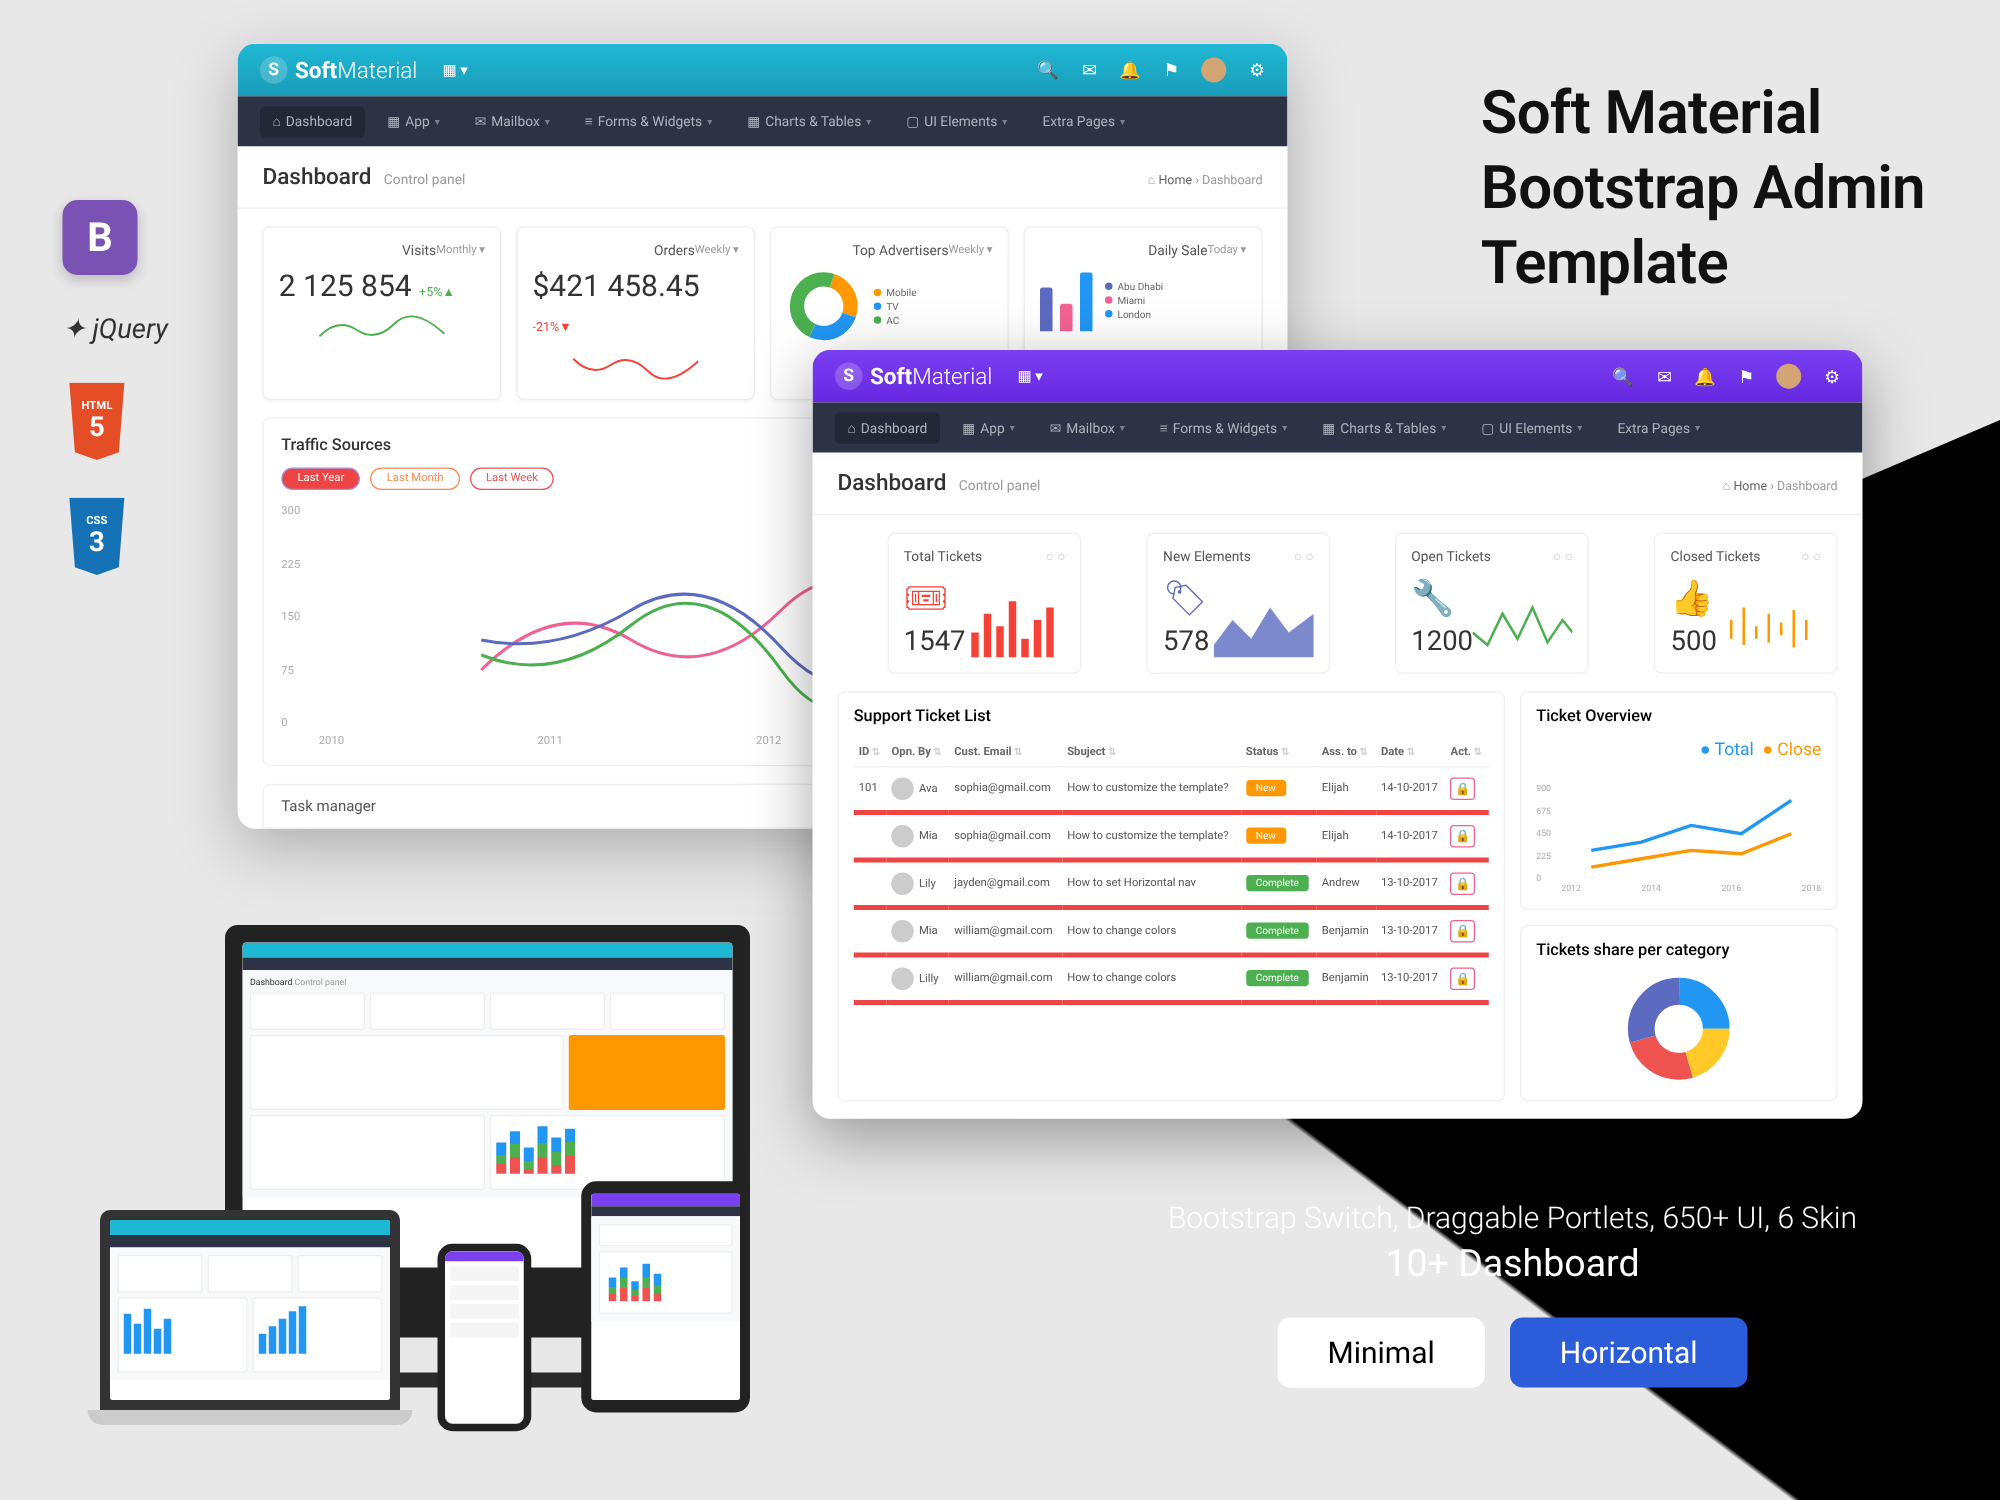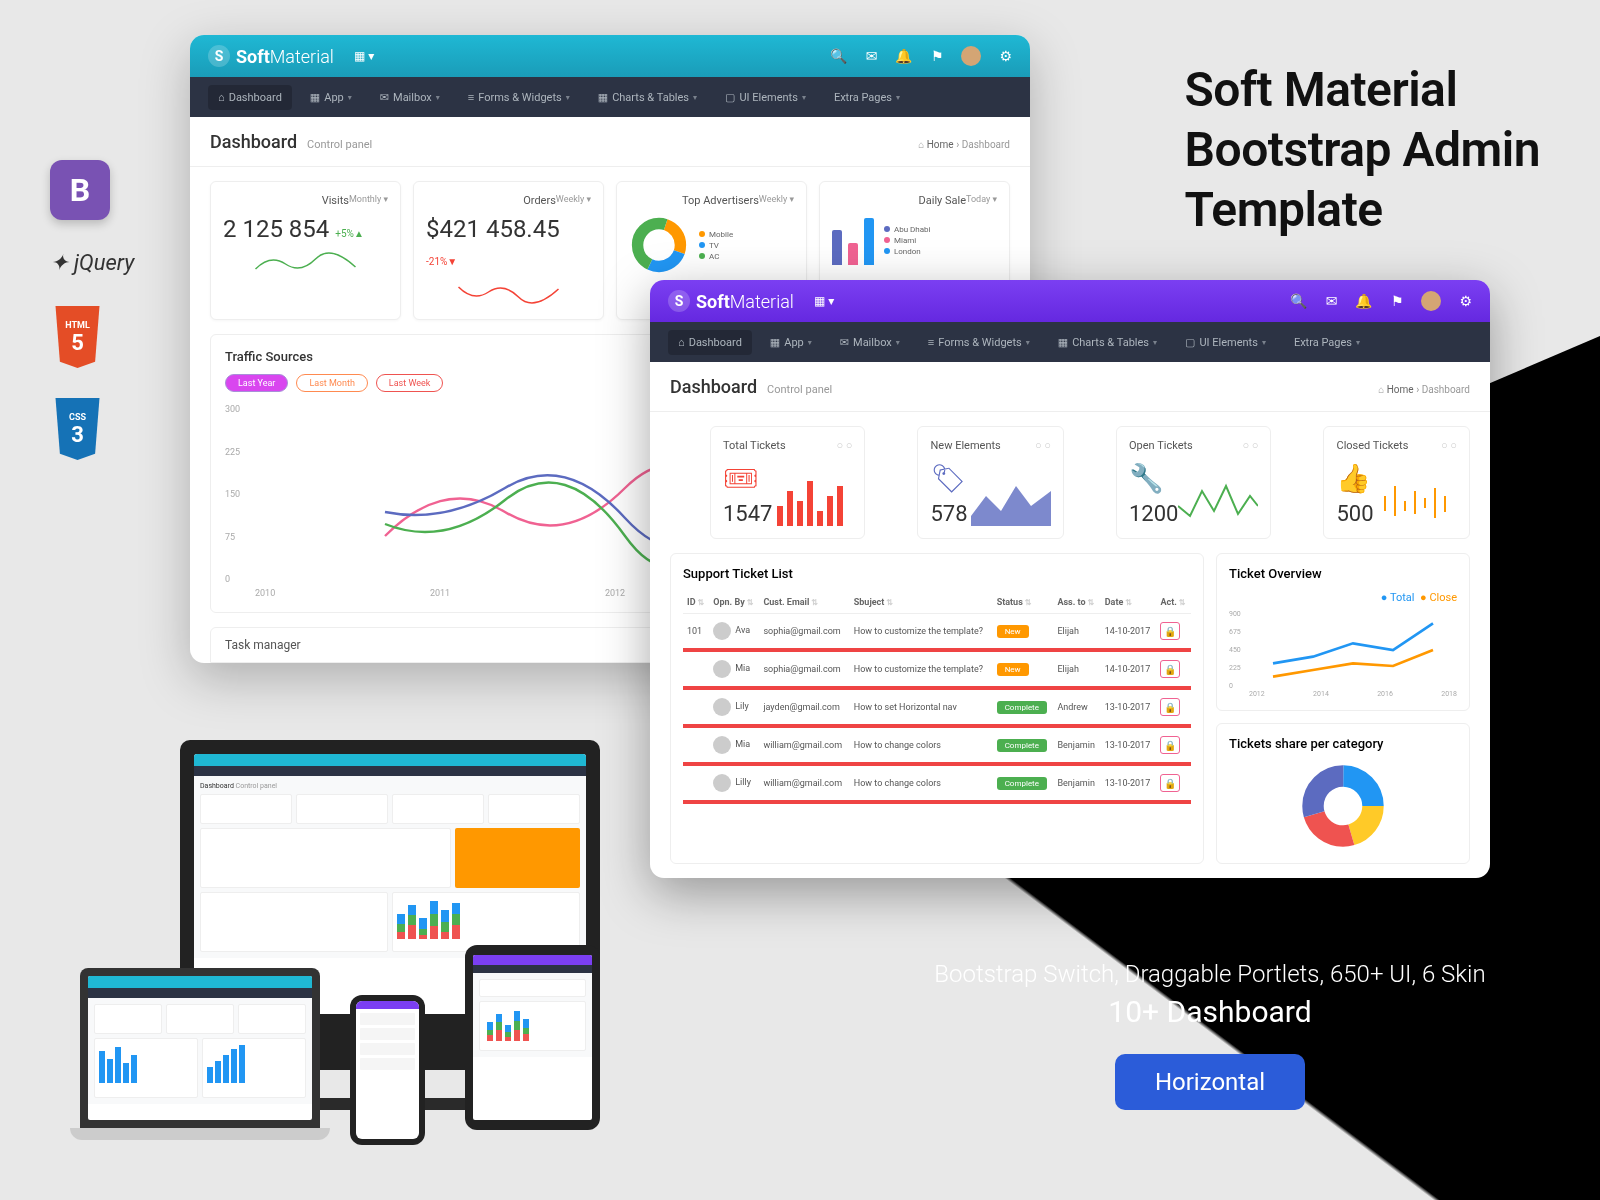--- a/index.html
+++ b/index.html
@@ -62,21 +62,21 @@
 .legend-tiny div { display: flex; align-items: center; gap: 4px; margin: 2px 0; }
 .legend-dot { width: 6px; height: 6px; border-radius: 50%; }
 .bars-mini { display: flex; gap: 6px; align-items: flex-end; height: 50px; }
 .bar { width: 10px; border-radius: 2px 2px 0 0; }
 
 .traffic-card { margin: 0 20px 14px 20px; border: 1px solid #eee; border-radius: 6px; padding: 14px; }
 .traffic-head { display: flex; justify-content: space-between; align-items: center; margin-bottom: 10px; }
 .traffic-head h3 { font-size: 13px; font-weight: 500; color: #333; }
 .pill-row { display: flex; gap: 8px; margin-bottom: 12px; }
 .pill { padding: 3px 12px; border-radius: 12px; font-size: 9px; border: 1px solid; cursor: pointer; }
-.pill-purple { background: #d946ef; color: #fff; border-color: #a88fd8; }
+.pill-purple { background: #ef4444; color: #fff; border-color: #a88fd8; }
 .pill-orange { background: #fff; color: #ff8a50; border-color: #ff8a50; }
 .pill-red { background: #fff; color: #ef5350; border-color: #ef5350; }
 .traffic-legend { font-size: 9px; color: #666; display: flex; gap: 10px; }
 .line-chart { height: 180px; position: relative; }
 .y-labels { position: absolute; left: 0; top: 0; height: 100%; display: flex; flex-direction: column; justify-content: space-between; font-size: 9px; color: #aaa; }
 .x-labels { display: flex; justify-content: space-between; font-size: 9px; color: #aaa; padding: 4px 20px 0 30px; }
 
 .task-bar { margin: 0 20px; padding: 10px 14px; border: 1px solid #eee; border-radius: 6px 6px 0 0; font-size: 12px; color: #555; display: flex; justify-content: space-between; }
 
 
@@ -148,20 +148,21 @@
 </div>
 
 <div class="marketing-title">
   <h1><span>Soft Material</span><br><span>Bootstrap Admin</span><br><span>Template</span></h1>
 </div>
 
 <div class="marketing-sub">
   <div class="line1">Bootstrap Switch, Draggable Portlets, 650+ UI, 6 Skin</div>
   <div class="line2">10+ Dashboard</div>
   <div class="btn-row">
+    <button class="btn btn-minimal">Minimal</button>
     <button class="btn btn-horizontal">Horizontal</button>
   </div>
 </div>
 
 <div class="dash1">
   <div class="topbar-teal">
     <div class="logo-text">
       <span class="logo-s">S</span>
       <span><b>Soft</b><span>Material</span></span>
     </div>
@@ -482,21 +483,21 @@
     <td>Benjamin</td>
     <td>13-10-2017</td>
     <td><span class="act-btn">🔒</span></td>
             </tr>
           </tbody>
       </table>
     </div>
     <div class="overview-col">
       <div class="overview-card">
         <h3>Ticket Overview</h3>
-        <div style="font-size:11px;text-align:right;margin-bottom:6px">
+        <div style="font-size:14px;text-align:right;margin-bottom:19px">
           <span style="color:#2196f3">● <span>Total</span></span>&nbsp;
           <span style="color:#ff9800">● <span>Close</span></span>
         </div>
         <div style="position:relative;height:80px">
           <div style="position:absolute;left:0;top:0;height:100%;display:flex;flex-direction:column;justify-content:space-between;font-size:7px;color:#aaa">
             <span>900</span>
               <span>675</span>
               <span>450</span>
               <span>225</span>
               <span>0</span>

